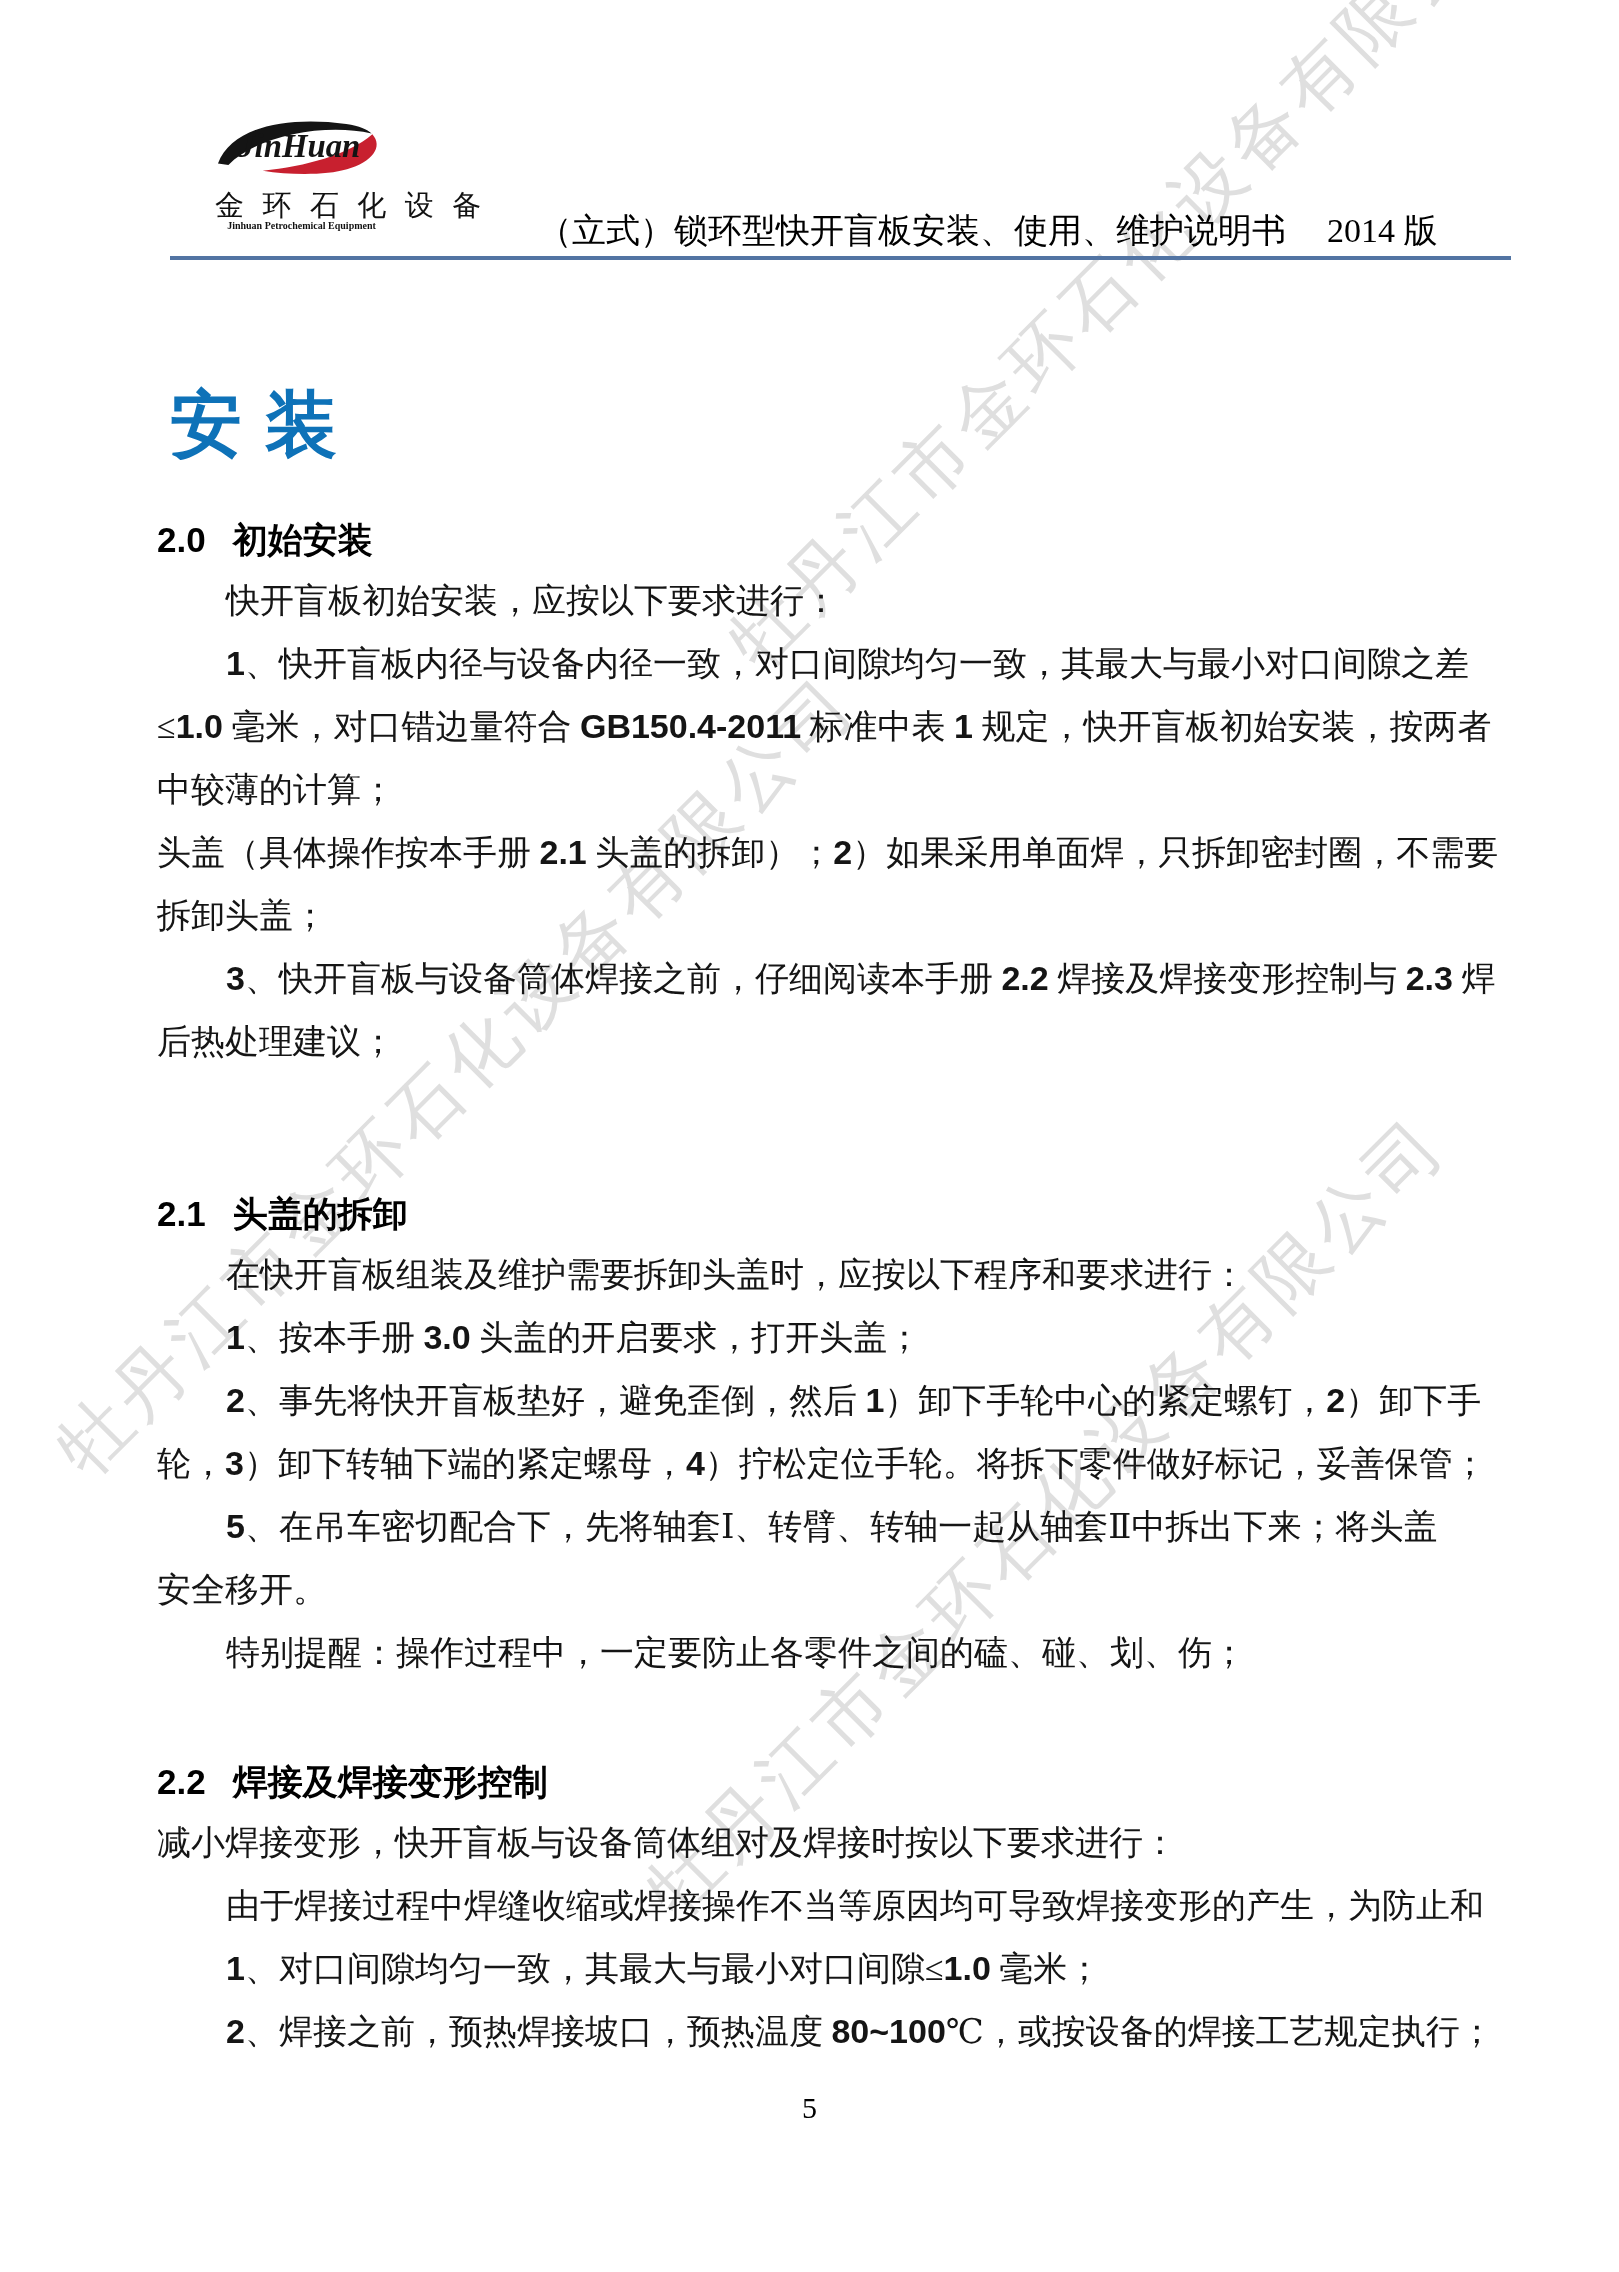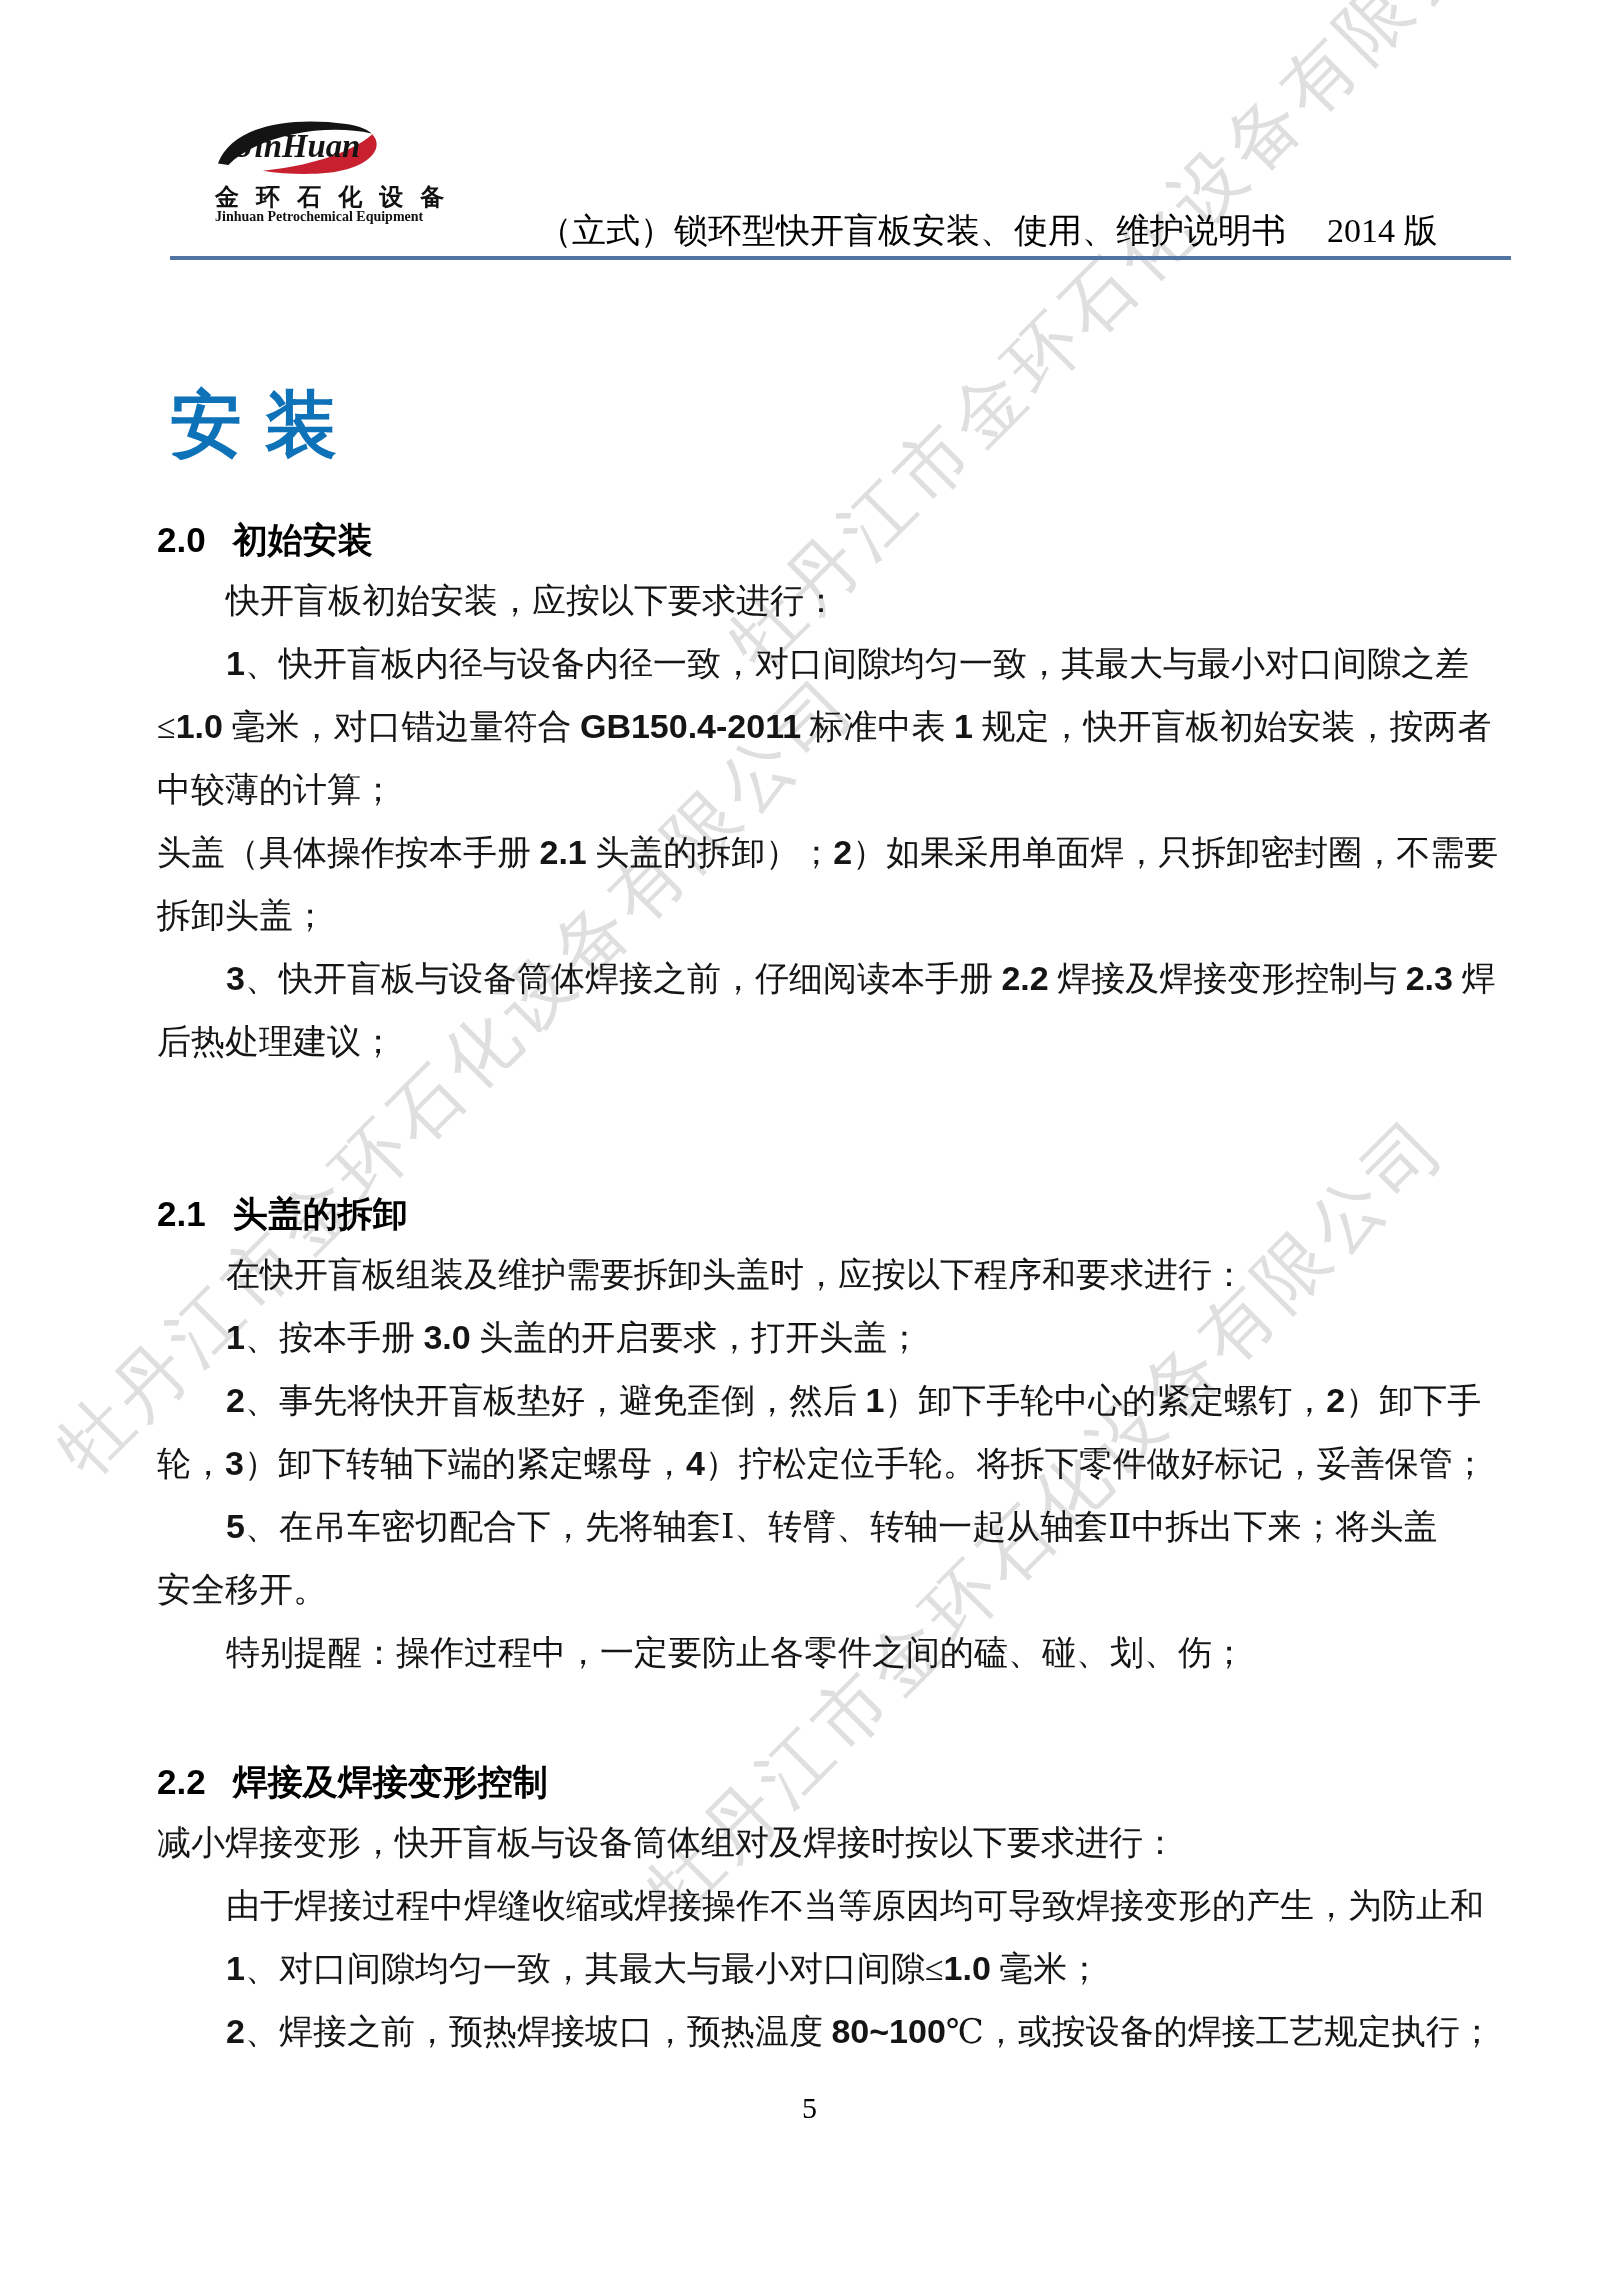--- a/index.html
+++ b/index.html
@@ -10,23 +10,23 @@
   .watermark{position:absolute;white-space:nowrap;font-size:72px;letter-spacing:6px;
              color:rgba(110,110,110,0.22);transform:translate(-50%,-50%) rotate(-45deg);
              font-family:"Liberation Serif","DejaVu Serif",serif;pointer-events:none;}
   .wm-a{left:1128px;top:269px;}
   .wm-b{left:456px;top:1076px;}
   .wm-c{left:1046px;top:1517px;}
 
   
   .logo{position:absolute;left:215px;top:117px;width:173px;text-align:center;}
   .logo-swoosh{display:block;margin:0 auto;}
-  .logo-cn{font-family:"Liberation Sans","DejaVu Sans",sans-serif;font-weight:700;
-           font-size:24px;letter-spacing:5.2px;color:#111;line-height:25.4px;margin-top:7px;white-space:nowrap;}
-  .logo-en{font-size:14px;font-weight:700;color:#111;line-height:15px;white-space:nowrap;}
+  .logo-cn{font-family:"Liberation Sans","DejaVu Sans",sans-serif;font-weight:400;
+           font-size:29px;letter-spacing:5.2px;color:#111;line-height:25.4px;margin-top:16px;white-space:nowrap;}
+  .logo-en{font-size:10px;font-weight:700;color:#111;line-height:15px;white-space:nowrap;}
 
   .doc-title{position:absolute;left:538px;top:208px;font-size:34px;white-space:nowrap;color:#000;}
   .doc-title .edition{margin-left:41px;}
   .rule{position:absolute;left:170px;top:256px;width:1341px;height:3.7px;background:#5274a3;}
 
   
   .h1{position:absolute;left:170px;top:383px;font-family:"Liberation Sans","DejaVu Sans",sans-serif;
       font-weight:700;font-size:72px;line-height:82px;color:#0e72b8;letter-spacing:1.5px;}
 
   

